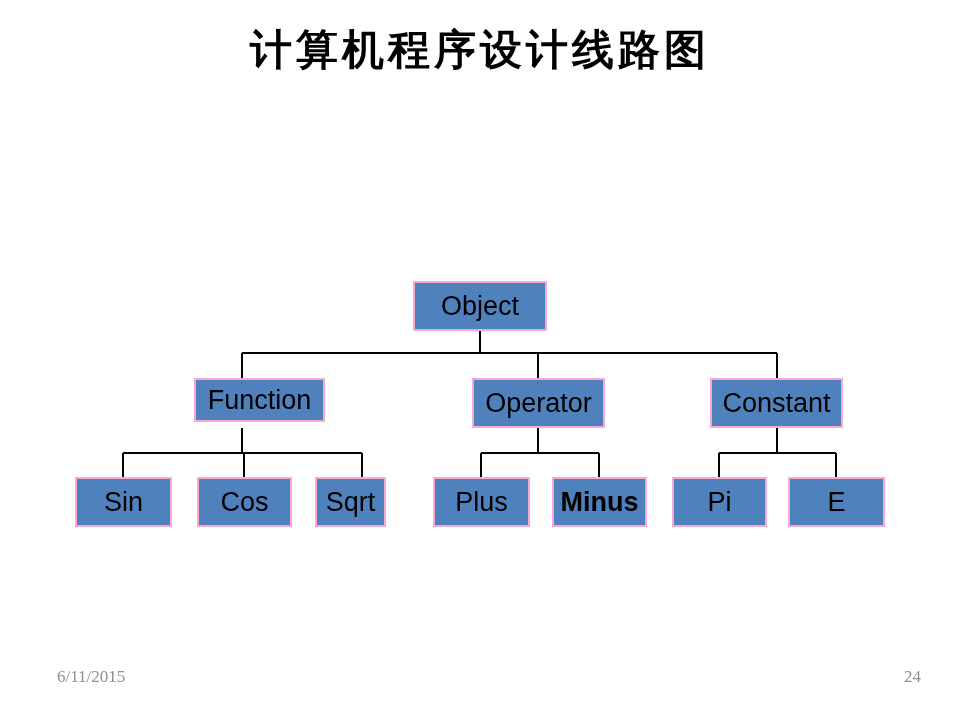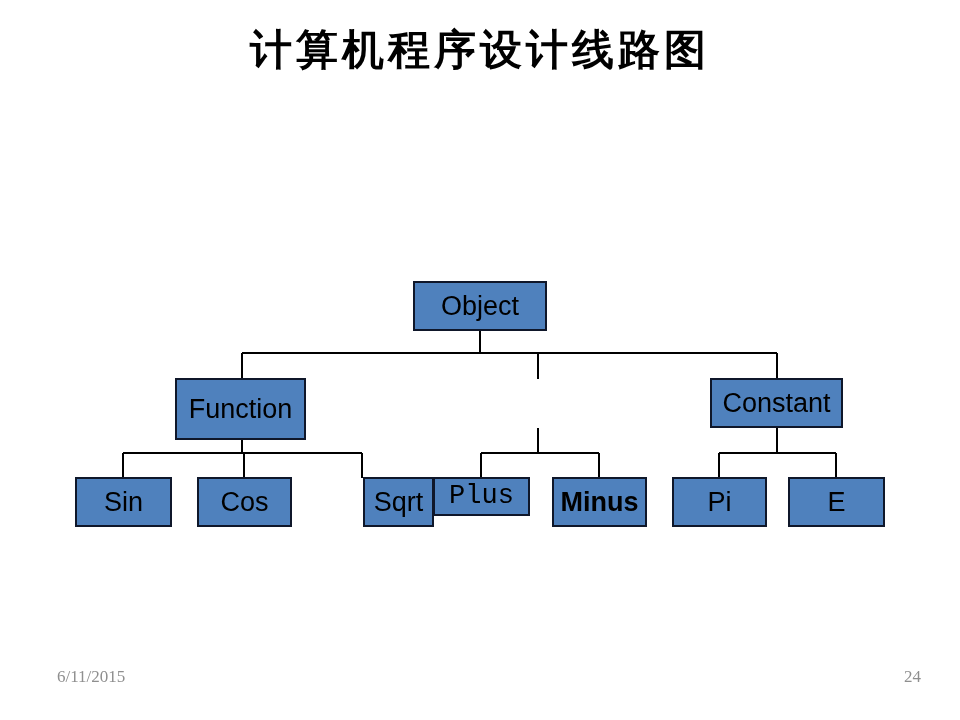--- a/index.html
+++ b/index.html
@@ -41,41 +41,41 @@
   }
   .connectors path {
     stroke: #000000;
     stroke-width: 2px;
     fill: none;
     shape-rendering: crispEdges;
   }
   .node {
     position: absolute;
     background: #4f81bd;
-    border: 2px solid #0f172a;
+    border: 2px solid #f9a8d4;
     color: #000000;
     display: flex;
     align-items: center;
     justify-content: center;
     font-family: "Liberation Sans", sans-serif;
     font-size: 27px;
     line-height: 1;
     white-space: nowrap;
   }
   
   .node-object   { left: 413px; top: 281px; width: 134px; height: 50px; }
   
-  .node-function { left: 175px; top: 378px; width: 131px; height: 62px; text-align: right; }
+  .node-function { left: 194px; top: 378px; width: 131px; height: 44px; text-align: right; }
   .node-operator { left: 472px; top: 378px; width: 133px; height: 50px; }
   .node-constant { left: 710px; top: 378px; width: 133px; height: 50px; }
   
   .node-sin   { left:  75px; top: 477px; width: 97px; height: 50px; }
   .node-cos   { left: 197px; top: 477px; width: 95px; height: 50px; }
-  .node-sqrt  { left: 315px; top: 477px; width: 71px; height: 50px; margin-left: 48px; }
-  .node-plus  { left: 433px; top: 477px; width: 97px; height: 39px; font-family: Liberation Mono, monospace; }
+  .node-sqrt  { left: 315px; top: 477px; width: 71px; height: 50px; }
+  .node-plus  { left: 433px; top: 477px; width: 97px; height: 50px; }
   .node-minus { left: 552px; top: 477px; width: 95px; height: 50px; font-weight: bold; }
   .node-pi    { left: 672px; top: 477px; width: 95px; height: 50px; }
   .node-e     { left: 788px; top: 477px; width: 97px; height: 50px; }
   .footer-date, .footer-page {
     position: absolute;
     top: 667px;
     font-family: "Liberation Serif", serif;
     font-size: 17px;
     color: #8f8f8f;
   }
@@ -92,20 +92,21 @@
   <svg class="connectors" width="960" height="720" viewBox="0 0 960 720" xmlns="http://www.w3.org/2000/svg">
     <path d="M480 331 L480 353 M242 353 L777 353 M242 353 L242 379 M538 353 L538 379 M777 353 L777 379"></path>
     <path d="M242 428 L242 453 M123 453 L362 453 M123 453 L123 478 M244 453 L244 478 M362 453 L362 478"></path>
     <path d="M538 428 L538 453 M481 453 L599 453 M481 453 L481 478 M599 453 L599 478"></path>
     <path d="M777 428 L777 453 M719 453 L836 453 M719 453 L719 478 M836 453 L836 478"></path>
   </svg>
 
   <div class="node node-object">Object</div>
 
   <div class="node node-function">Function</div>
+  <div class="node node-operator">Operator</div>
   <div class="node node-sin">Sin</div>
 
   <div class="node node-constant">Constant</div>
   <div class="node node-cos">Cos</div>
   <div class="node node-sqrt">Sqrt</div>
   <div class="node node-plus">Plus</div>
   <div class="node node-minus">Minus</div>
   <div class="node node-pi">Pi</div>
   <div class="node node-e">E</div>
 

